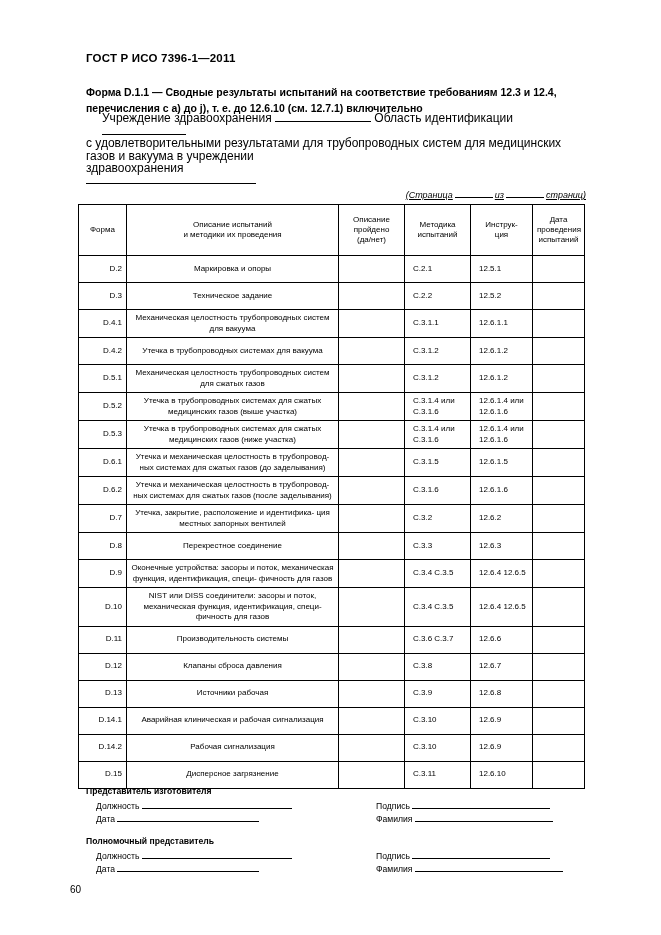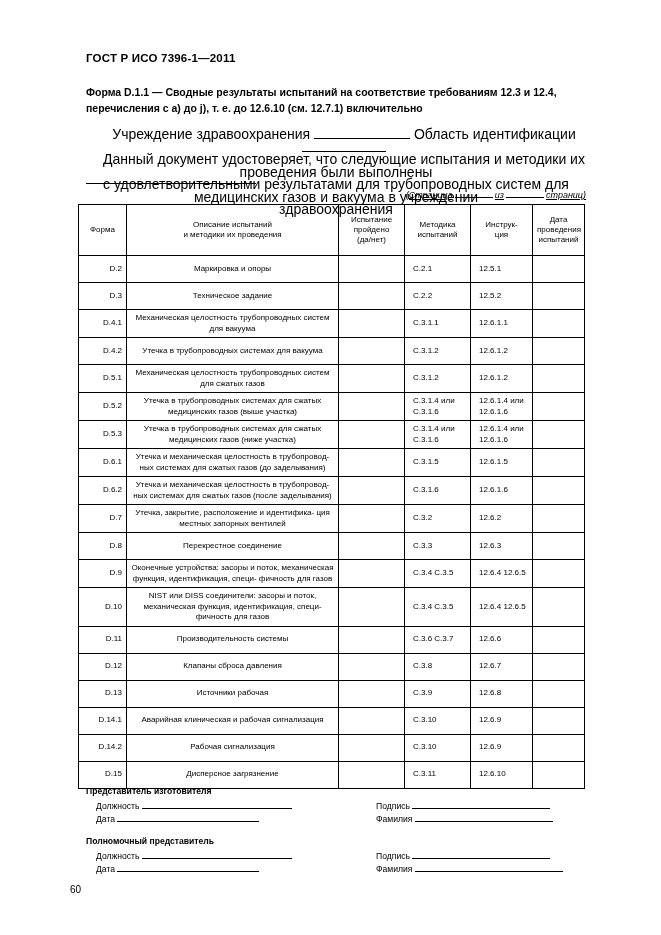--- a/index.html
+++ b/index.html
@@ -38,25 +38,24 @@
     font-weight: bold;
     line-height: 16px;
   }
   .form-title .t-line {
     display: block;
     text-align: justify;
   }
   .intro {
     position: absolute;
     left: 86px;
-    top: 128px;
+    top: 112px;
     width: 500px;
-    font-size: 14px;
+    font-size: 12px;
     line-height: 12.5px;
-    text-align: center;
   }
   .intro .indent {
     display: block;
     text-indent: 16px;
   }
   .intro .plain {
     display: block;
   }
   .sig-rule {
     position: absolute;
@@ -176,21 +175,20 @@
     <span class="t-line">перечисления с а) до j), т. е. до 12.6.10 (см. 12.7.1) включительно</span>
   </div>
 
   <div class="intro">
     <span class="plain" style="padding-left:16px;">
       <span>Учреждение здравоохранения</span>
       <span class="inline-ul"></span>
       <span>Область идентификации</span>
       <span class="inline-ul short"></span>
     </span>
-    <span class="indent">Данный документ удостоверяет, что следующие испытания и методики их проведения были выполнены</span>
     <span class="plain">с удовлетворительными результатами для трубопроводных систем для медицинских газов и вакуума в учреждении</span>
     <span class="plain">здравоохранения</span>
   </div>
 
   <div class="sig-rule"></div>
 
   <div class="page-of">
     <span>(Страница</span><span class="gap"></span><span>из</span><span class="gap"></span><span>страниц)</span>
   </div>
 
@@ -204,21 +202,21 @@
         <col class="c-date">
     </colgroup>
     <thead>
       <tr>
         <th>Форма</th>
         <th>
           <div>Описание испытаний</div>
           <div>и методики их проведения</div>
         </th>
         <th>
-          <div>Испытание</div>
+          <div>Описание</div>
           <div>пройдено</div>
           <div>(да/нет)</div>
         </th>
         <th>
           <div>Методика</div>
           <div>испытаний</div>
         </th>
         <th>
           <div>Инструк-</div>
           <div>ция</div>

